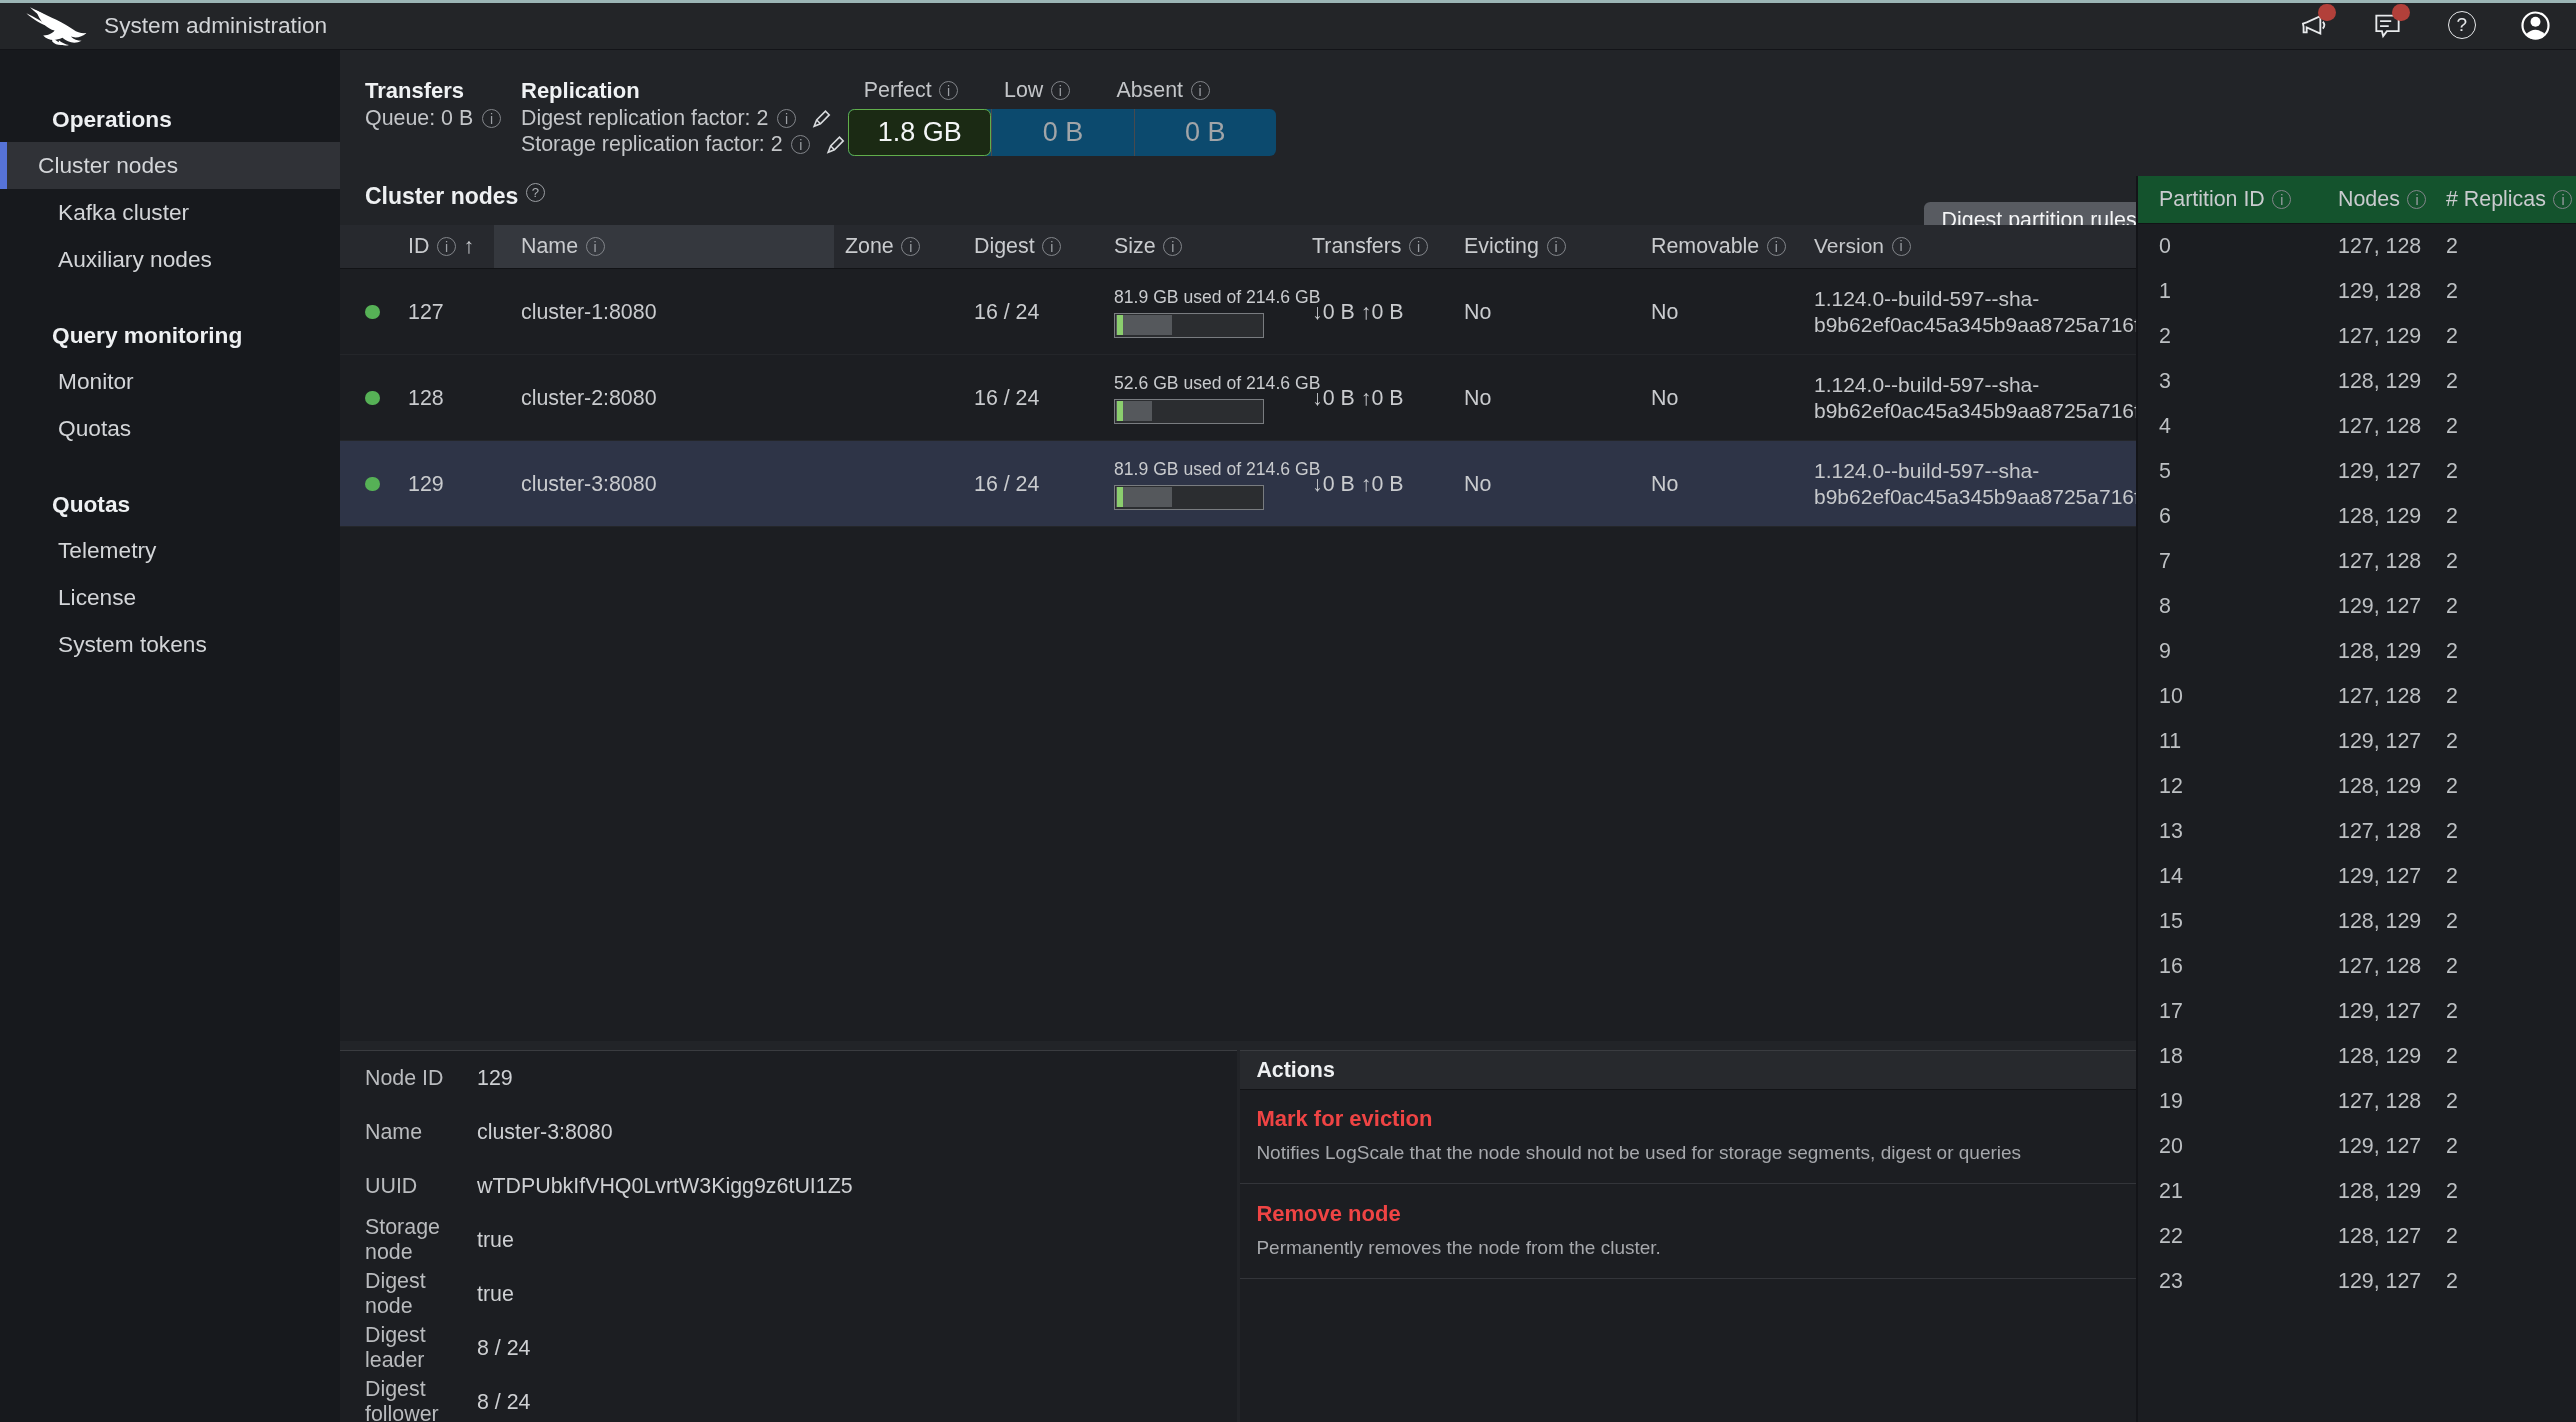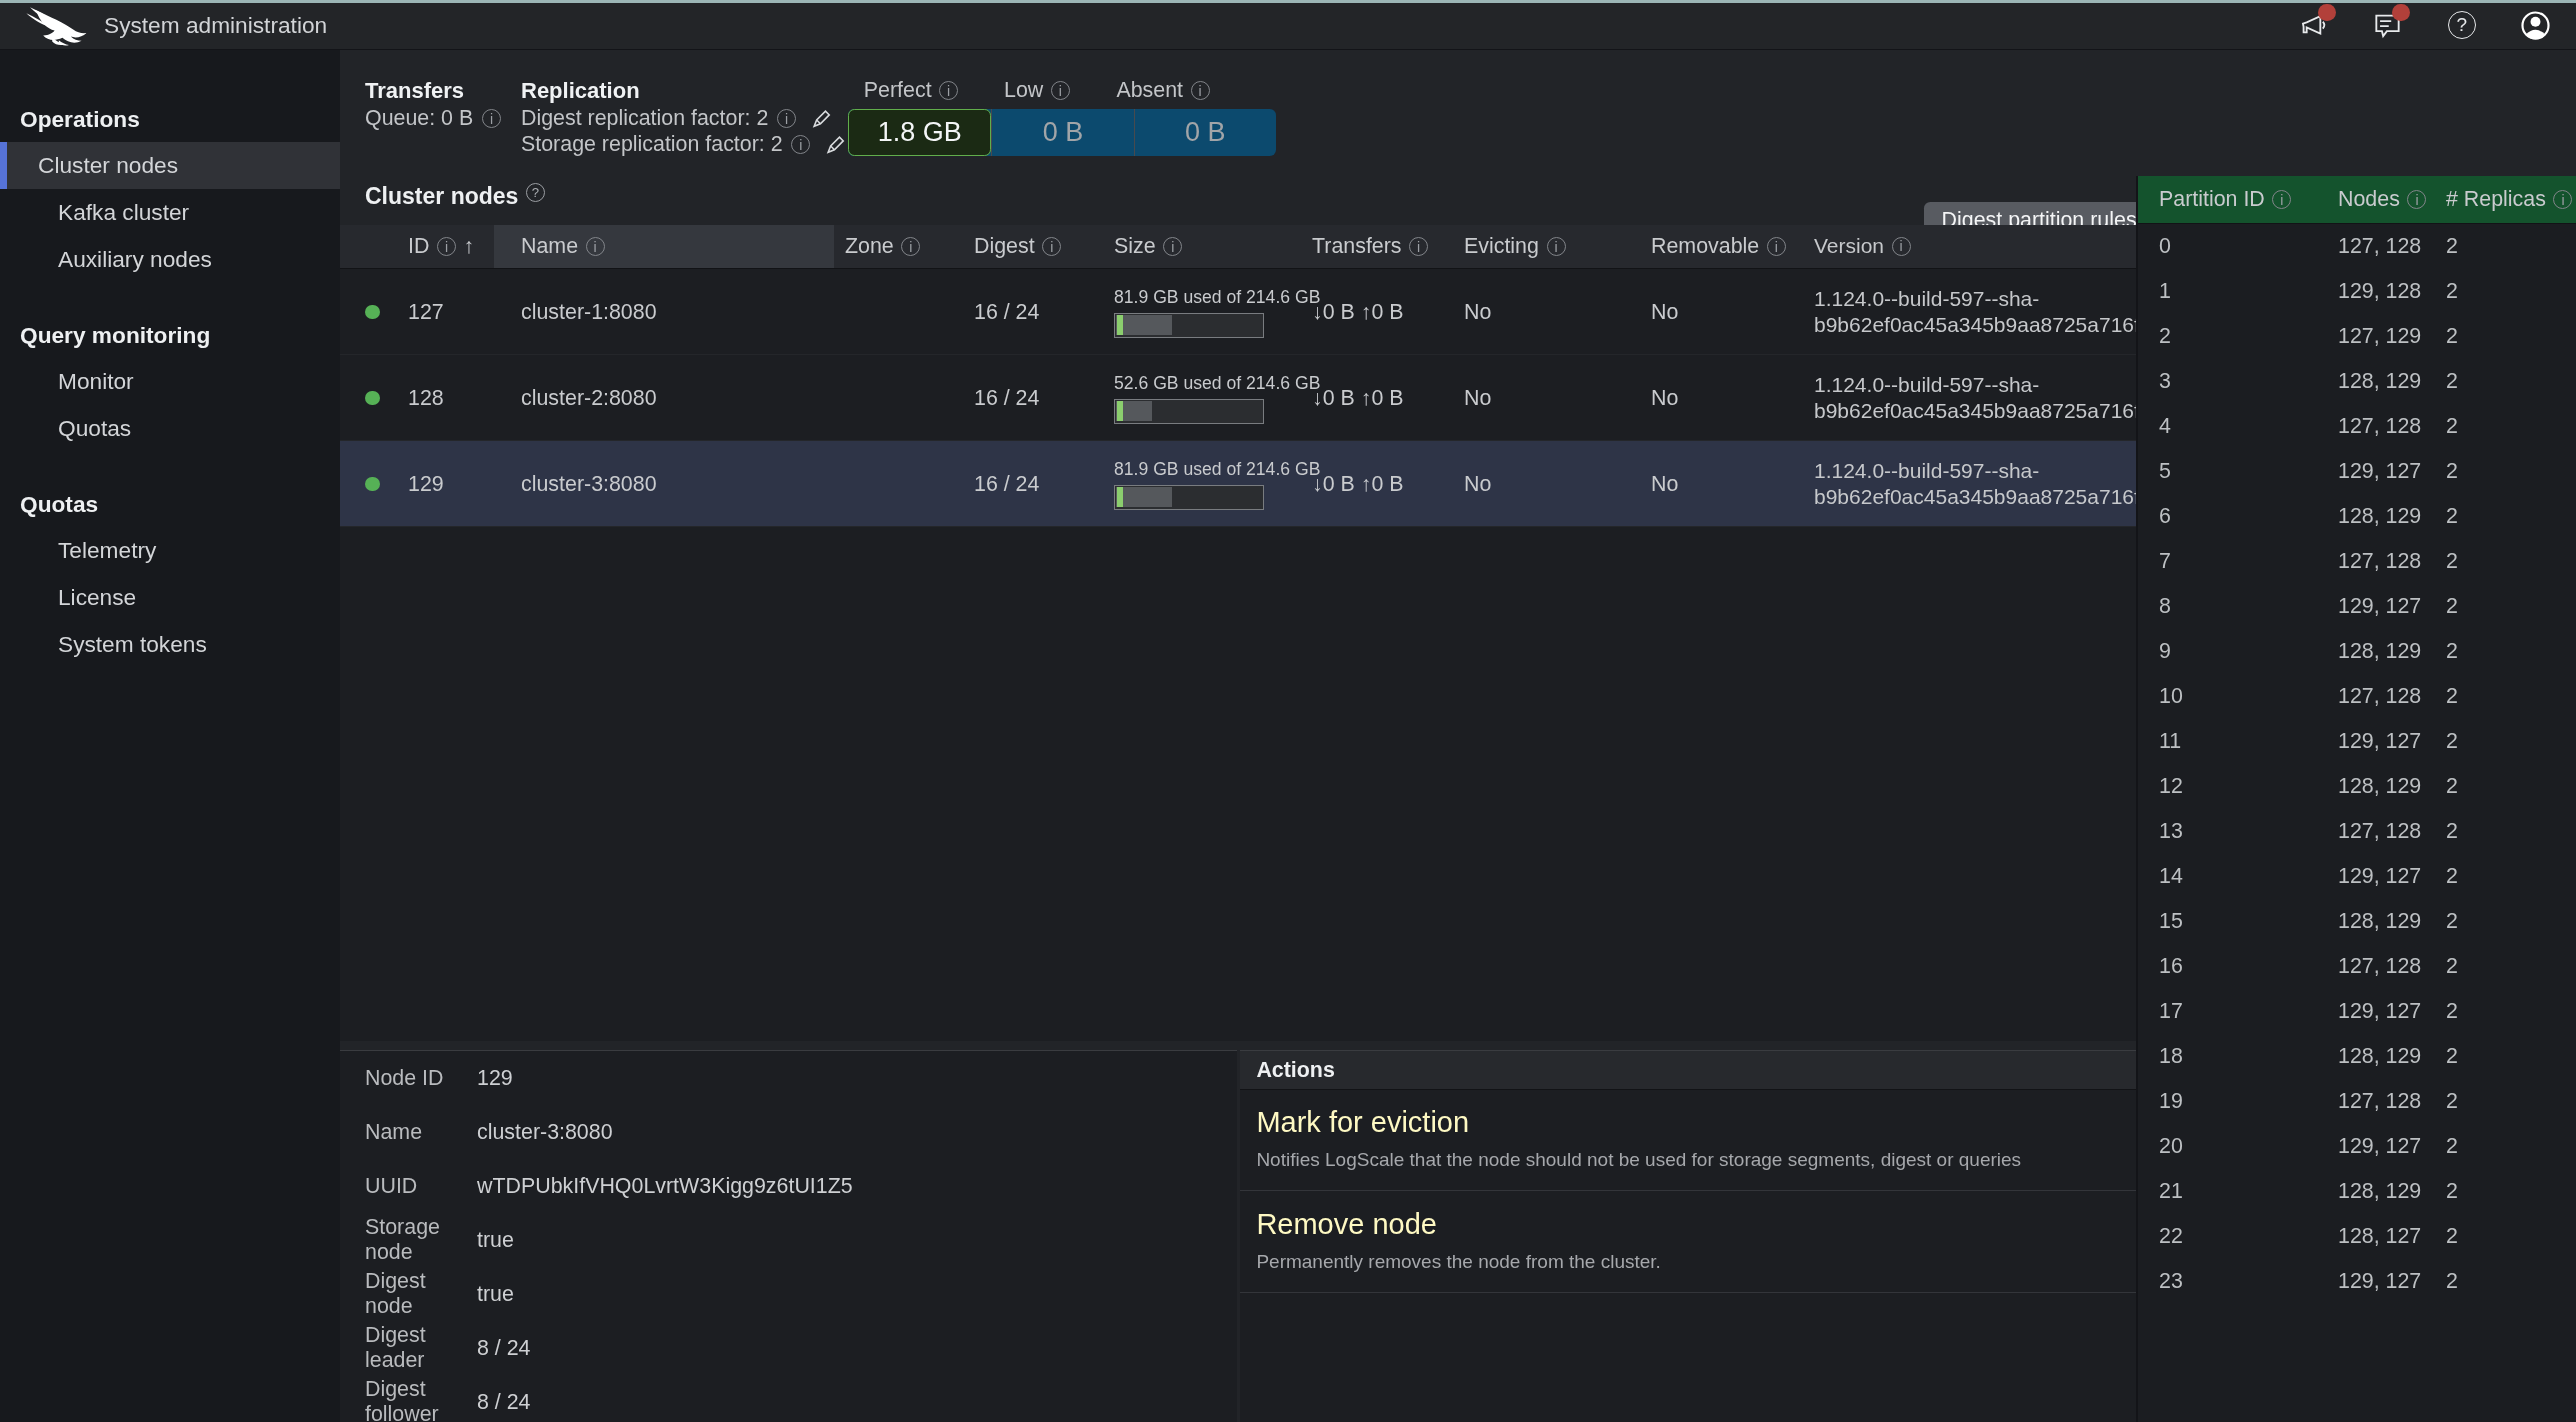--- a/index.html
+++ b/index.html
@@ -13,21 +13,21 @@
   .logo { position:absolute; left:17.6px; top:2.5px; width:78px; height:45px; }
   .topbar-title { position:absolute; left:104px; top:0; height:50px; display:flex; align-items:center; font-size:22.7px; color:#d2d4d7; }
   .topbar-icons { position:absolute; right:25px; top:0; height:50px; display:flex; align-items:center; gap:43px; }
   .tb-icon { position:relative; width:31px; height:31px; cursor:pointer; }
   .tb-icon svg { width:31px; height:31px; }
   .badge { position:absolute; top:-5.7px; right:-7px; width:17.6px; height:17.6px; border-radius:50%; background:#b2403a; }
   .help-circ { width:28px; height:28px; border:1.9px solid #e8eaec; border-radius:50%; display:flex; align-items:center; justify-content:center; font-size:19px; color:#e8eaec; margin:1.9px; }
 
   
   .sidebar { position:absolute; left:0; top:50px; width:340px; bottom:0; background:#17191d; padding-top:47px; }
-  .side-header { height:45px; display:flex; align-items:center; padding-left:20px; font-weight:bold; font-size:22.7px; color:#eef0f2; }
+  .side-header { height:45px; display:flex; align-items:center; padding-left:52px; font-weight:bold; font-size:22.7px; color:#eef0f2; }
   .side-item { height:47px; display:flex; align-items:center; padding-left:58px; font-size:22.7px; color:#d3d5d8; cursor:pointer; }
   .side-item.selected { background:#303237; border-left:7px solid #5673d8; padding-left:31px; }
   .side-gap { height:30px; }
 
   
   .main { position:absolute; left:340px; top:50px; right:0; bottom:0; background:#222428; }
 
   .stat-block { position:absolute; top:26.4px; }
   .stat-transfers { left:25px; }
   .stat-replication { left:181px; }
@@ -70,21 +70,21 @@
 
   
   .detail-panel { position:absolute; left:0; top:1000px; width:897px; bottom:0; background:#1c1e22; border-top:1.3px solid #3a3c40; overflow:hidden; }
   .d-row { height:54px; display:flex; align-items:center; padding-left:25px; }
   .d-label { width:112px; font-size:21.4px; color:#b9bbbe; flex:none; }
   .d-value { font-size:21.4px; color:#ced0d3; }
 
   .actions-panel { position:absolute; left:900px; top:1000px; width:896px; bottom:0; background:#1c1e22; border-top:1.3px solid #3a3c40; }
   .a-header { height:39px; background:#27292d; border-bottom:1.3px solid #121316; display:flex; align-items:center; padding-left:16.4px; font-size:21.4px; font-weight:bold; color:#eef0f2; }
   .a-item { padding:16.4px 16.4px 19px; border-bottom:1.3px solid #33353a; cursor:pointer; }
-  .a-title { font-size:29px; font-weight:normal; color:#fef9c3; margin-bottom:10px; }
+  .a-title { font-size:22px; font-weight:bold; color:#ef4444; margin-bottom:10px; }
   .a-desc { font-size:19px; color:#a6a8ac; }
 
   
   .partitions { position:absolute; left:2136px; top:176px; right:0; bottom:0; background:#1b1d21; border-left:2.5px solid #131418; }
   .p-header { height:48px; background:#14532d; border-bottom:1.3px solid #121316; position:relative; }
   .p-th { position:absolute; top:0; height:47px; display:flex; align-items:center; gap:7.6px; font-size:21.4px; color:#c9cbce; }
   .p-th-id{left:21px} .p-th-nodes{left:200px} .p-th-replicas{left:308px}
   .p-row { height:45px; position:relative; }
   .p-cell { position:absolute; top:0; height:100%; display:flex; align-items:center; font-size:21.4px; color:#bdc0c3; }
   .p-c-id{left:21px} .p-c-nodes{left:200px} .p-c-replicas{left:308px}

